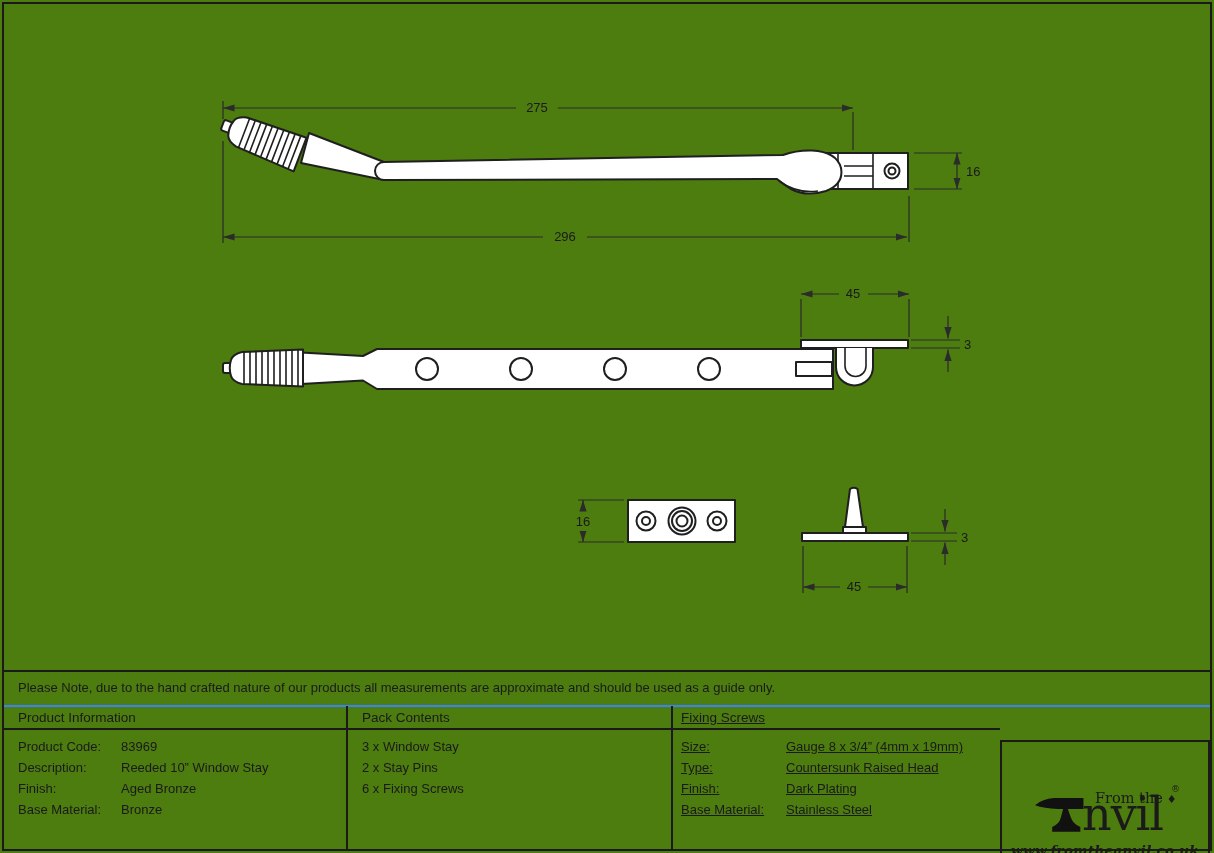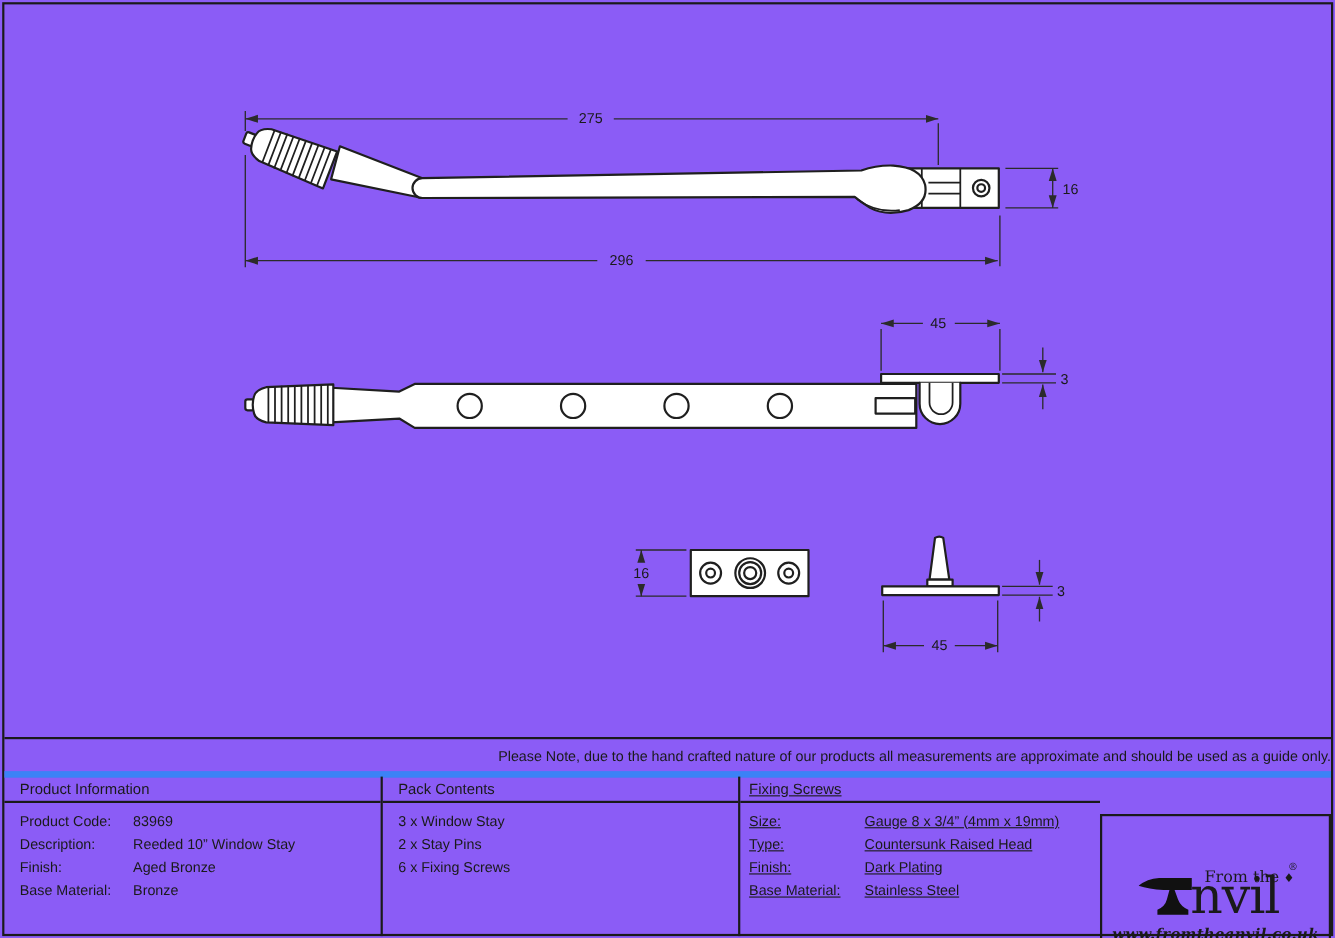--- a/index.html
+++ b/index.html
@@ -1,32 +1,32 @@
 <!DOCTYPE html>
 <html><head>
 <meta charset="utf-8">
 <style>
   html,body{margin:0;padding:0;background:#fff;}
   .sheet{
-    position:relative;width:1214px;height:853px;background:#8b5cf6;
+    position:relative;width:1214px;height:853px;background:#4d7c0f;
     font-family:"Liberation Sans",sans-serif;color:#1a1a1a;overflow:hidden;
   }
   .page-border{
     position:absolute;left:2px;top:2px;right:2px;bottom:2px;
     border:2px solid #1a1a1a;pointer-events:none;
   }
   svg.drawing{position:absolute;left:0;top:0;}
   .parts{stroke:#1f1f1f;stroke-width:2;fill:#fff;stroke-linejoin:round;stroke-linecap:round;}
   .thinline{stroke:#1f1f1f;stroke-width:1.6;fill:none;}
   .dims{stroke:#2b2b2b;stroke-width:1.2;fill:none;}
   .dim-label{font-family:"Liberation Sans",sans-serif;font-size:13px;fill:#1a1a1a;stroke:none;}
   .note-row{
     position:absolute;left:4px;top:670px;width:1206px;height:37px;
-    border-top:2px solid #1a1a1a;border-bottom:6px solid #3b82f6;
-    box-sizing:border-box;padding:8px 0 0 14px;font-size:13px;text-align:right;
+    border-top:2px solid #1a1a1a;border-bottom:2px solid #3b82f6;
+    box-sizing:border-box;padding:8px 0 0 14px;font-size:13px;
   }
   .col{position:absolute;top:706px;height:145px;box-sizing:border-box;font-size:13px;}
   .col1{left:4px;width:344px;border-right:2px solid #1a1a1a;}
   .col2{left:348px;width:325px;border-right:2px solid #1a1a1a;}
   .col3{left:673px;width:327px;text-decoration:underline;}
   .col-hdr{height:24px;border-bottom:2px solid #1a1a1a;box-sizing:border-box;
     display:flex;align-items:center;padding-left:14px;font-size:13.5px;}
   .col3 .col-hdr{padding-left:8px;}
   .col-body{padding:9px 0 0 14px;}
   .col3 .col-body{padding-left:8px;}

